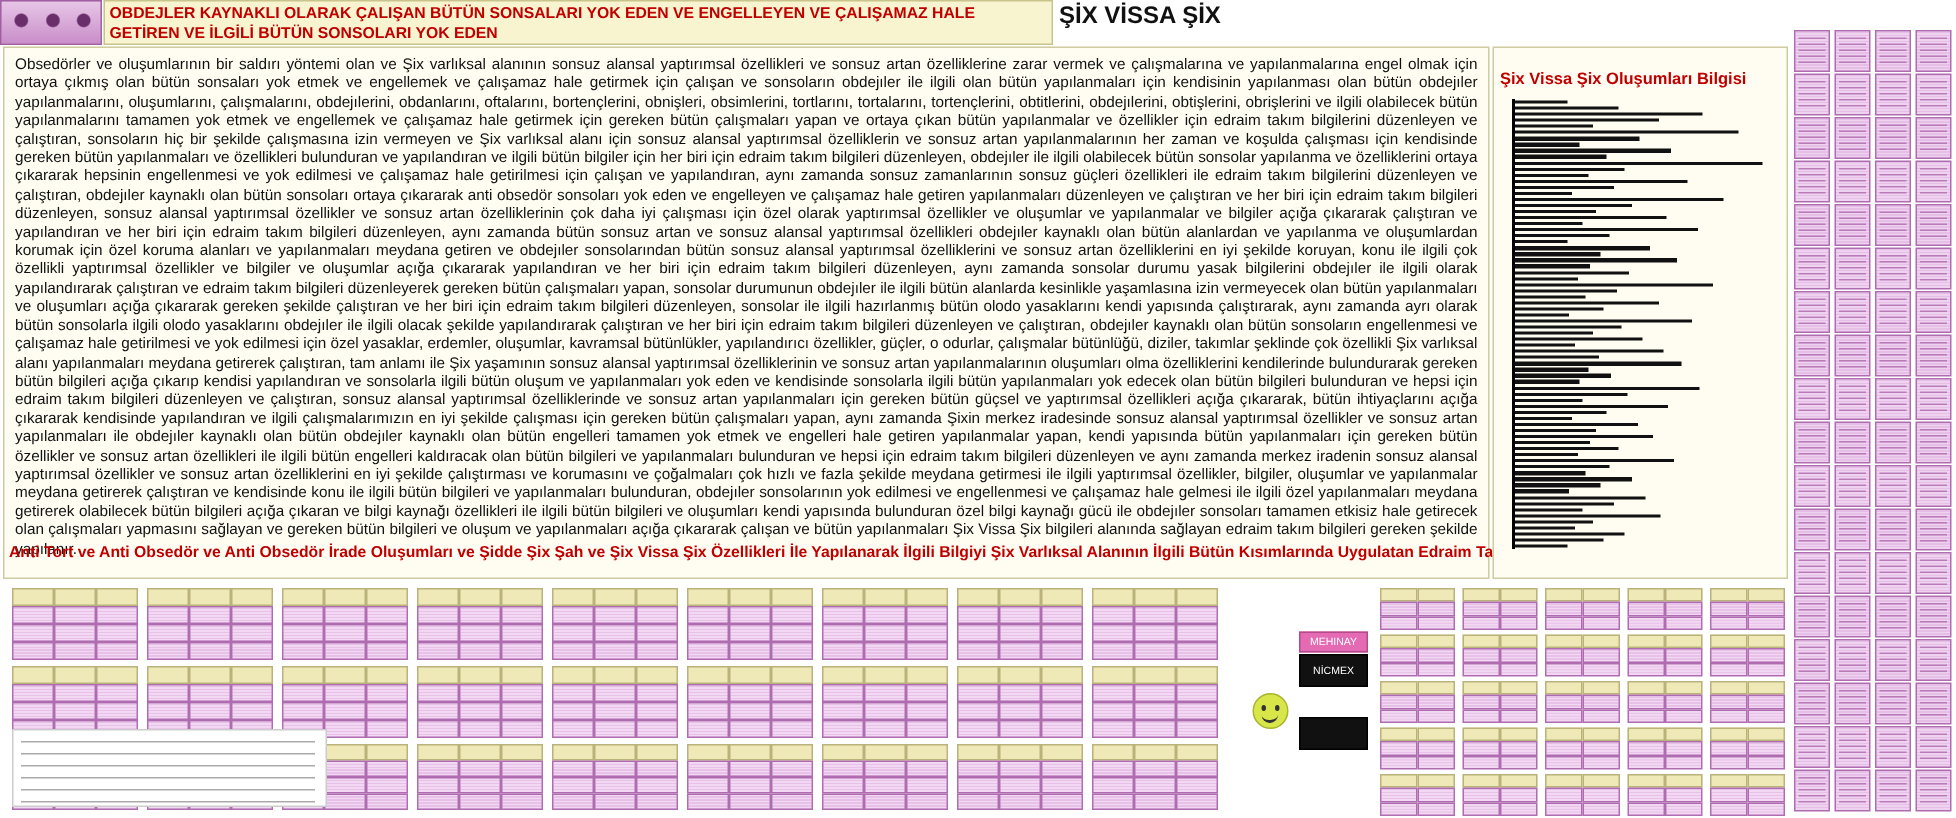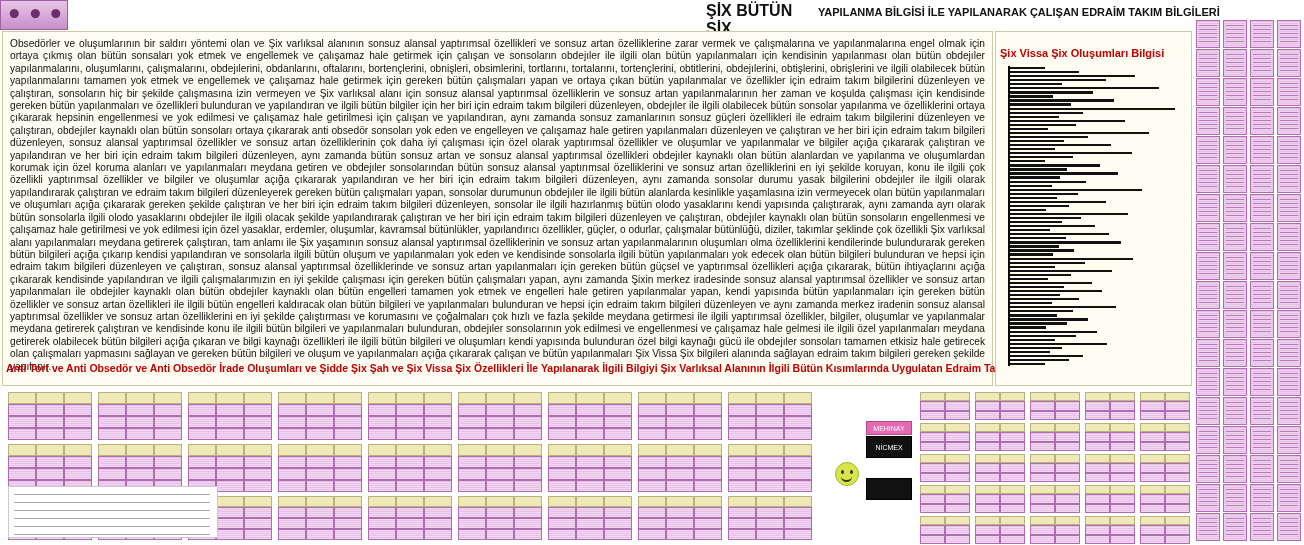--- a/index.html
+++ b/index.html
@@ -71,22 +71,22 @@
   .pinkbar{position:absolute;background:#e56ab4;border:1px solid #b44a8c;box-sizing:border-box;
     color:#fff;font-size:7px;text-align:center;}
 </style>
 </head>
 <body>
 
 <div class="page">
 
   <div class="topbar">
     <div class="logo-box"></div>
-    <div class="banner-title">ŞİX BÜTÜN ŞİX</div>
-    <div class="banner-sub">YAPILANMA BİLGİSİ İLE YAPILANARAK ÇALIŞAN EDRAİM TAKIM BİLGİLERİ</div>
+    <div class="banner-red">OBDEJLER KAYNAKLI OLARAK ÇALIŞAN BÜTÜN SONSALARI YOK EDEN VE ENGELLEYEN VE ÇALIŞAMAZ HALE GETİREN VE İLGİLİ BÜTÜN SONSOLARI YOK EDEN</div>
+    <div class="banner-title">ŞİX VİSSA ŞİX</div>
   </div>
 
   <div class="mainbox">
     <p>Obsedörler ve oluşumlarının bir saldırı yöntemi olan ve Şix varlıksal alanının sonsuz alansal yaptırımsal özellikleri ve sonsuz artan özelliklerine zarar vermek ve çalışmalarına ve yapılanmalarına engel olmak için ortaya çıkmış olan bütün sonsaları yok etmek ve engellemek ve çalışamaz hale getirmek için çalışan ve sonsoların obdejıler ile ilgili olan bütün yapılanmaları için kendisinin yapılanması olan bütün obdejıler yapılanmalarını, oluşumlarını, çalışmalarını, obdejılerini, obdanlarını, oftalarını, bortençlerini, obnişleri, obsimlerini, tortlarını, tortalarını, tortençlerini, obtitlerini, obdejılerini, obtişlerini, obrişlerini ve ilgili olabilecek bütün yapılanmalarını tamamen yok etmek ve engellemek ve çalışamaz hale getirmek için gereken bütün çalışmaları yapan ve ortaya çıkan bütün yapılanmalar ve özellikler için edraim takım bilgilerini düzenleyen ve çalıştıran, sonsoların hiç bir şekilde çalışmasına izin vermeyen ve Şix varlıksal alanı için sonsuz alansal yaptırımsal özelliklerin ve sonsuz artan yapılanmalarının her zaman ve koşulda çalışması için kendisinde gereken bütün yapılanmaları ve özellikleri bulunduran ve yapılandıran ve ilgili bütün bilgiler için her biri için edraim takım bilgileri düzenleyen, obdejıler ile ilgili olabilecek bütün sonsolar yapılanma ve özelliklerini ortaya çıkararak hepsinin engellenmesi ve yok edilmesi ve çalışamaz hale getirilmesi için çalışan ve yapılandıran, aynı zamanda sonsuz zamanlarının sonsuz güçleri özellikleri ile edraim takım bilgilerini düzenleyen ve çalıştıran, obdejıler kaynaklı olan bütün sonsoları ortaya çıkararak anti obsedör sonsoları yok eden ve engelleyen ve çalışamaz hale getiren yapılanmaları düzenleyen ve çalıştıran ve her biri için edraim takım bilgileri düzenleyen, sonsuz alansal yaptırımsal özellikler ve sonsuz artan özelliklerinin çok daha iyi çalışması için özel olarak yaptırımsal özellikler ve oluşumlar ve yapılanmalar ve bilgiler açığa çıkararak çalıştıran ve yapılandıran ve her biri için edraim takım bilgileri düzenleyen, aynı zamanda bütün sonsuz artan ve sonsuz alansal yaptırımsal özellikleri obdejıler kaynaklı olan bütün alanlardan ve yapılanma ve oluşumlardan korumak için özel koruma alanları ve yapılanmaları meydana getiren ve obdejıler sonsolarından bütün sonsuz alansal yaptırımsal özelliklerini ve sonsuz artan özelliklerini en iyi şekilde koruyan, konu ile ilgili çok özellikli yaptırımsal özellikler ve bilgiler ve oluşumlar açığa çıkararak yapılandıran ve her biri için edraim takım bilgileri düzenleyen, aynı zamanda sonsolar durumu yasak bilgilerini obdejıler ile ilgili olarak yapılandırarak çalıştıran ve edraim takım bilgileri düzenleyerek gereken bütün çalışmaları yapan, sonsolar durumunun obdejıler ile ilgili bütün alanlarda kesinlikle yaşamlasına izin vermeyecek olan bütün yapılanmaları ve oluşumları açığa çıkararak gereken şekilde çalıştıran ve her biri için edraim takım bilgileri düzenleyen, sonsolar ile ilgili hazırlanmış bütün olodo yasaklarını kendi yapısında çalıştırarak, aynı zamanda ayrı olarak bütün sonsolarla ilgili olodo yasaklarını obdejıler ile ilgili olacak şekilde yapılandırarak çalıştıran ve her biri için edraim takım bilgileri düzenleyen ve çalıştıran, obdejıler kaynaklı olan bütün sonsoların engellenmesi ve çalışamaz hale getirilmesi ve yok edilmesi için özel yasaklar, erdemler, oluşumlar, kavramsal bütünlükler, yapılandırıcı özellikler, güçler, o odurlar, çalışmalar bütünlüğü, diziler, takımlar şeklinde çok özellikli Şix varlıksal alanı yapılanmaları meydana getirerek çalıştıran, tam anlamı ile Şix yaşamının sonsuz alansal yaptırımsal özelliklerinin ve sonsuz artan yapılanmalarının oluşumları olma özelliklerini kendilerinde bulundurarak gereken bütün bilgileri açığa çıkarıp kendisi yapılandıran ve sonsolarla ilgili bütün oluşum ve yapılanmaları yok eden ve kendisinde sonsolarla ilgili bütün yapılanmaları yok edecek olan bütün bilgileri bulunduran ve hepsi için edraim takım bilgileri düzenleyen ve çalıştıran, sonsuz alansal yaptırımsal özelliklerinde ve sonsuz artan yapılanmaları için gereken bütün güçsel ve yaptırımsal özellikleri açığa çıkararak, bütün ihtiyaçlarını açığa çıkararak kendisinde yapılandıran ve ilgili çalışmalarımızın en iyi şekilde çalışması için gereken bütün çalışmaları yapan, aynı zamanda Şixin merkez iradesinde sonsuz alansal yaptırımsal özellikler ve sonsuz artan yapılanmaları ile obdejıler kaynaklı olan bütün obdejıler kaynaklı olan bütün engelleri tamamen yok etmek ve engelleri hale getiren yapılanmalar yapan, kendi yapısında bütün yapılanmaları için gereken bütün özellikler ve sonsuz artan özellikleri ile ilgili bütün engelleri kaldıracak olan bütün bilgileri ve yapılanmaları bulunduran ve hepsi için edraim takım bilgileri düzenleyen ve aynı zamanda merkez iradenin sonsuz alansal yaptırımsal özellikler ve sonsuz artan özelliklerini en iyi şekilde çalıştırması ve korumasını ve çoğalmaları çok hızlı ve fazla şekilde meydana getirmesi ile ilgili yaptırımsal özellikler, bilgiler, oluşumlar ve yapılanmalar meydana getirerek çalıştıran ve kendisinde konu ile ilgili bütün bilgileri ve yapılanmaları bulunduran, obdejıler sonsolarının yok edilmesi ve engellenmesi ve çalışamaz hale gelmesi ile ilgili özel yapılanmaları meydana getirerek olabilecek bütün bilgileri açığa çıkaran ve bilgi kaynağı özellikleri ile ilgili bütün bilgileri ve oluşumları kendi yapısında bulunduran özel bilgi kaynağı gücü ile obdejıler sonsoları tamamen etkisiz hale getirecek olan çalışmaları yapmasını sağlayan ve gereken bütün bilgileri ve oluşum ve yapılanmaları açığa çıkararak çalışan ve bütün yapılanmaları Şix Vissa Şix bilgileri alanında sağlayan edraim takım bilgileri gereken şekilde yapılanır.</p>
   </div>
   <div class="red-foot">Anti Tort ve Anti Obsedör ve Anti Obsedör İrade Oluşumları ve Şidde Şix Şah ve Şix Vissa Şix Özellikleri İle Yapılanarak İlgili Bilgiyi Şix Varlıksal Alanının İlgili Bütün Kısımlarında Uygulatan Edraim Takım Bilgileri Yapılanması</div>
 
   <div class="chartbox"></div>
   <div class="chart-title">Şix Vissa Şix Oluşumları Bilgisi</div>
   <div class="chart-area" id="chartArea">

